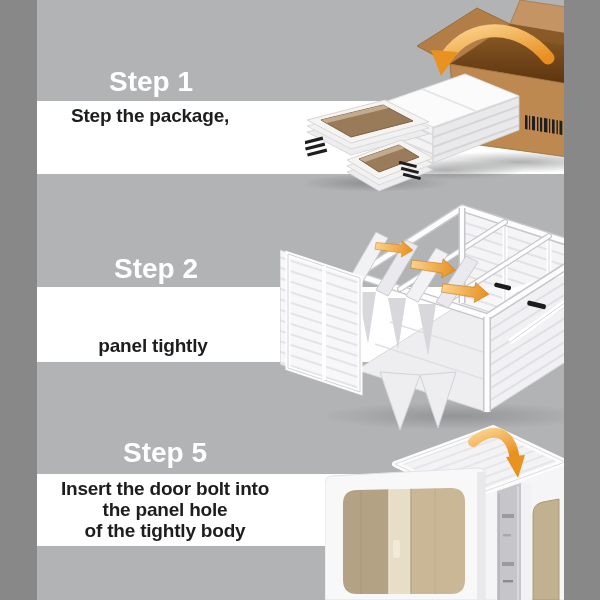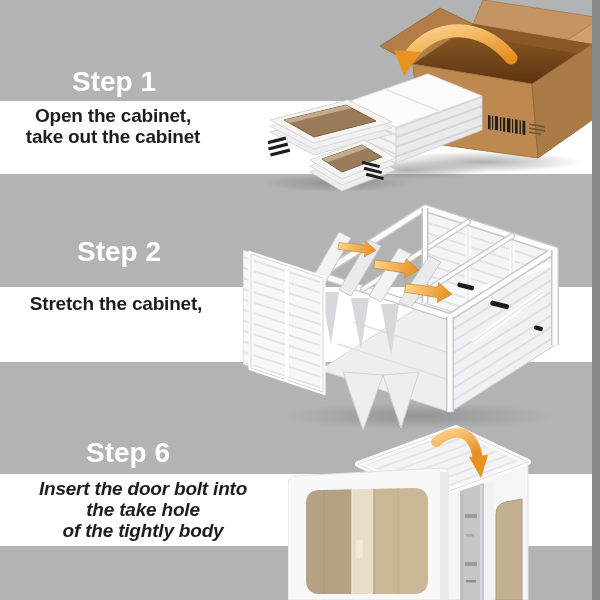--- a/index.html
+++ b/index.html
@@ -1,68 +1,70 @@
 <!DOCTYPE html>
 <html><head>
 <meta charset="utf-8">
 <style>
   html,body{margin:0;padding:0;background:#888;}
   .canvas{
-    position:relative;width:592px;height:600px;overflow:hidden;
+    position:relative;width:527px;height:600px;overflow:hidden;
     background:#b2b3b5;
     font-family:"Liberation Sans","DejaVu Sans",sans-serif;
+    margin-left:37px;
   }
   .band{position:absolute;left:0;width:600px;background:#ffffff;}
   .band1{top:101px;height:73px;}
   .band2{top:287px;height:75px;}
   .band3{top:474px;height:72px;}
   .step-title{
     position:absolute;width:180px;text-align:center;
     color:#ffffff;font-size:28px;font-weight:700;line-height:32px;
   }
   .t1{left:24px;top:66px;}
-  .t2{left:29px;top:236px;text-align:center;}
+  .t2{left:29px;top:253px;text-align:center;}
   .t3{left:38px;top:437px;}
   .step-desc{
     position:absolute;text-align:center;color:#1d1d1f;
     font-size:19px;font-weight:700;line-height:21px;letter-spacing:-0.2px;
   }
   .d1{left:3px;top:105px;width:220px;}
   .d2{left:6px;top:293px;width:220px;}
-  .d3{left:23px;top:478px;width:240px;font-style:italic;}
+  .d3{left:8px;top:478px;width:240px;}
   .illus{position:absolute;}
   .i1{left:268px;top:0;width:332px;height:196px;}
   .i2{left:243px;top:192px;width:320px;height:240px;}
   .i3{left:288px;top:414px;width:312px;height:186px;}
   svg{display:block;}
 </style>
 </head>
 <body>
 
 <div class="canvas">
 
   <div class="band band1"></div>
   <div class="band band2"></div>
   <div class="band band3"></div>
 
   <div class="step-title t1">Step 1</div>
   <div class="step-title t2">Step 2</div>
-  <div class="step-title t3">Step 6</div>
+  <div class="step-title t3">Step 5</div>
 
   <div class="step-desc d1">
-    <span>Open the cabinet,</span><br>
-    <span>take out the cabinet</span><br>
+    <span>Step the package,</span><br>
+    <br>
   </div>
   <div class="step-desc d2">
-    <span>Stretch the cabinet,</span><br>
     <br>
+    <br>
+    <span>panel tightly</span>
   </div>
   <div class="step-desc d3">
     <span>Insert the door bolt into</span><br>
-    <span>the take hole</span><br>
+    <span>the panel hole</span><br>
     <span>of the tightly body</span>
   </div>
 
   <div class="illus i1">
   <svg width="332" height="196" viewBox="0 0 332 196">
     <defs>
       <radialGradient id="s1-shadow">
             <stop offset="0" stop-color="#6d6e70" stop-opacity="0.55"></stop>
             <stop offset="1" stop-color="#6d6e70" stop-opacity="0"></stop>
           </radialGradient>

